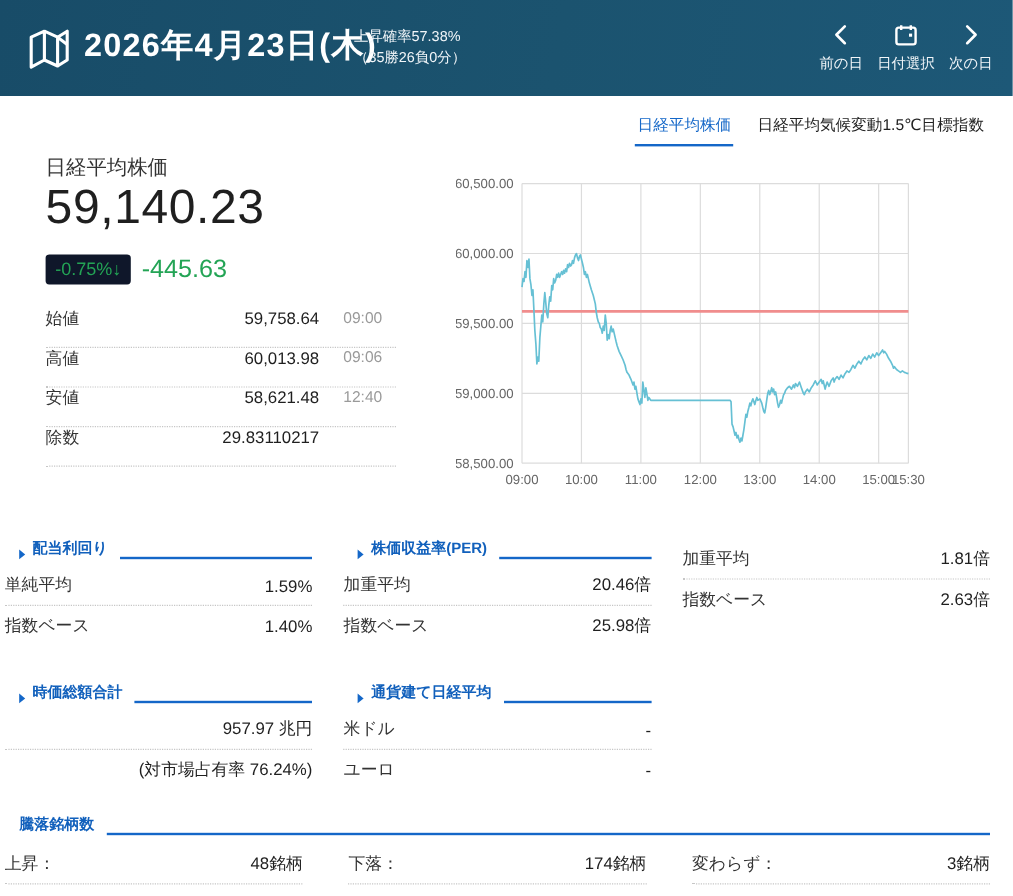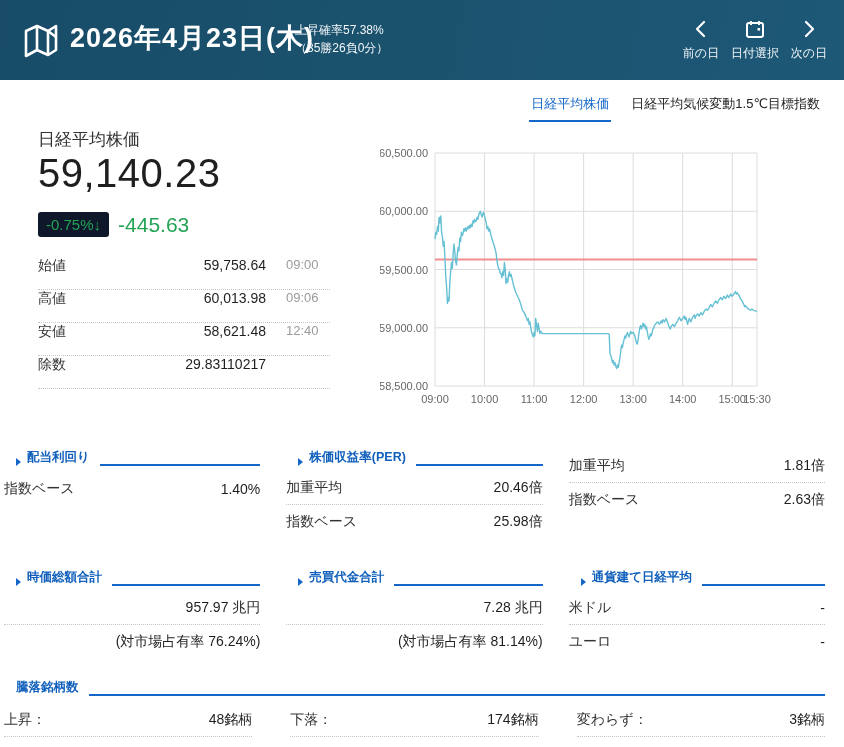--- a/index.html
+++ b/index.html
@@ -179,20 +179,24 @@
   </div>
 
   <div class="stats">
     <div class="section">
       <div class="shead">
           <span class="sarrow"></span>
           <span class="stitle">配当利回り</span>
           <span class="sline"></span>
         </div>
       <div class="srow">
+          <span class="sl">単純平均</span>
+          <span class="sv">1.59%</span>
+        </div>
+      <div class="srow">
           <span class="sl">指数ベース</span>
           <span class="sv">1.40%</span>
         </div>
     </div>
     <div class="section">
       <div class="shead">
           <span class="sarrow"></span>
           <span class="stitle">株価収益率(PER)</span>
           <span class="sline"></span>
         </div>
@@ -221,35 +225,20 @@
           <span class="stitle">時価総額合計</span>
           <span class="sline"></span>
         </div>
       <div class="srow">
           <span class="sl"></span>
           <span class="sv">957.97 兆円</span>
         </div>
       <div class="srow">
           <span class="sl"></span>
           <span class="sv">(対市場占有率 76.24%)</span>
-        </div>
-    </div>
-    <div class="section">
-      <div class="shead">
-          <span class="sarrow"></span>
-          <span class="stitle">売買代金合計</span>
-          <span class="sline"></span>
-        </div>
-      <div class="srow">
-          <span class="sl"></span>
-          <span class="sv">7.28 兆円</span>
-        </div>
-      <div class="srow">
-          <span class="sl"></span>
-          <span class="sv">(対市場占有率 81.14%)</span>
         </div>
     </div>
     <div class="section">
       <div class="shead">
           <span class="sarrow"></span>
           <span class="stitle">通貨建て日経平均</span>
           <span class="sline"></span>
         </div>
       <div class="srow">
           <span class="sl">米ドル</span>

